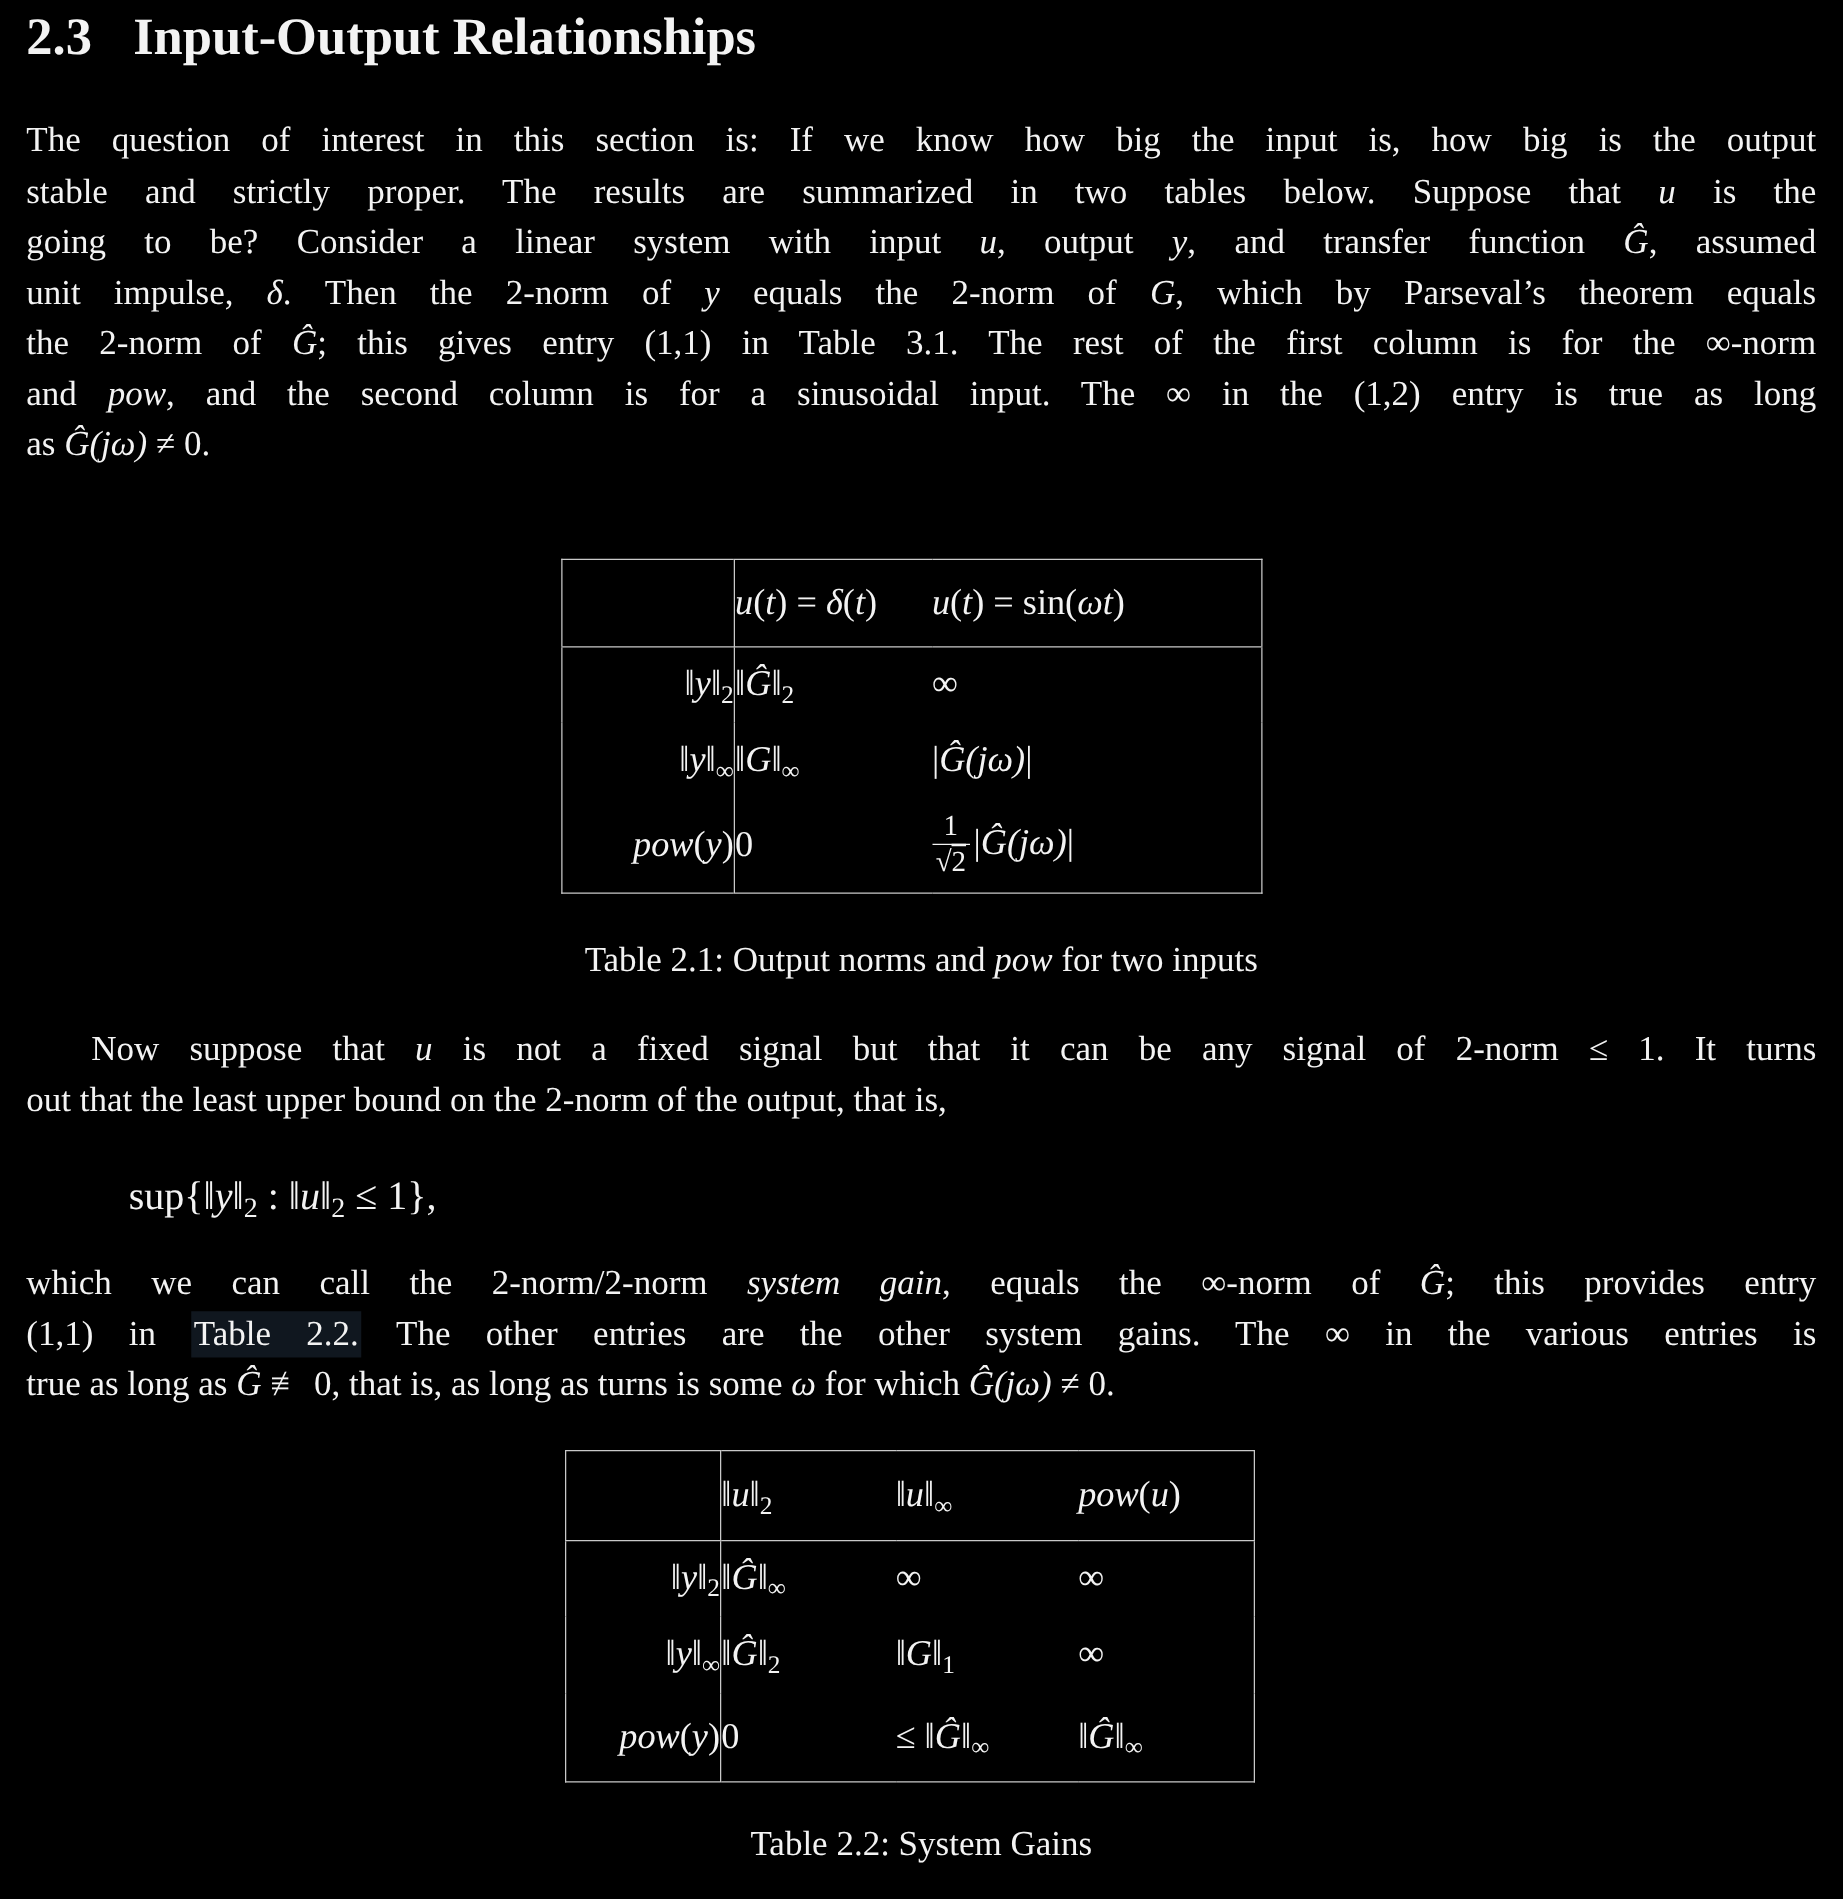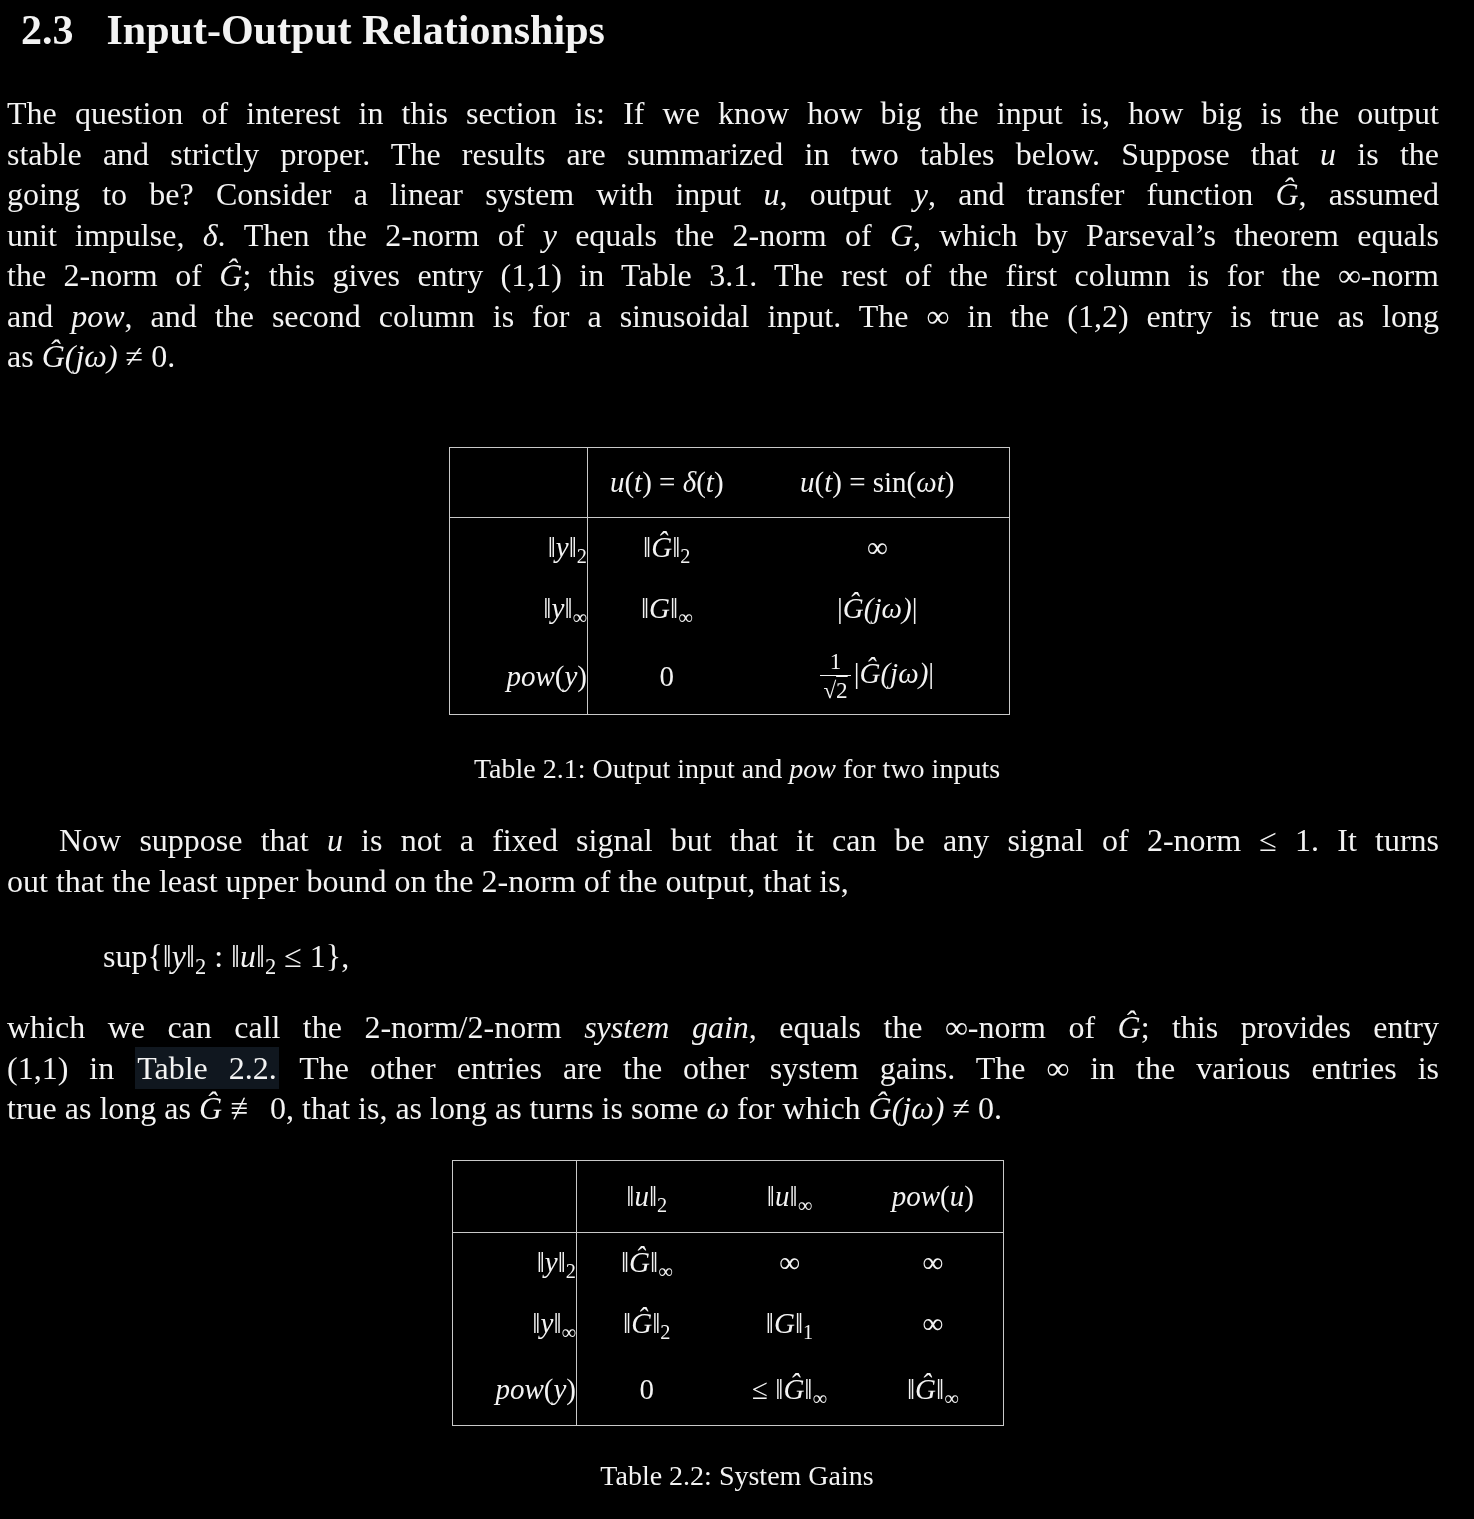--- a/index.html
+++ b/index.html
@@ -18,21 +18,21 @@
     font-family:"Liberation Serif","DejaVu Serif",serif;
     overflow:hidden;
   }
   
   #heading{
     position:absolute;left:21px;top:6px;
     font-size:42px;font-weight:bold;white-space:nowrap;
   }
   #heading .num{margin-right:33px;}
   
-  .para{position:absolute;left:7px;width:1432px;font-size:32px;}
+  .para{position:absolute;left:21px;width:1432px;font-size:28px;}
   .line{
     line-height:40.5px;height:40.5px;
     text-align:justify;text-align-last:justify;
     white-space:normal;
   }
   .line.last{text-align-last:left;}
   .line.indent{padding-left:52px;}
   
   .i{font-style:italic;}
   .sub{font-size:0.70em;vertical-align:-0.30em;line-height:0;}
@@ -42,21 +42,21 @@
     position:absolute;left:103px;top:936px;
     font-size:32px;line-height:40px;white-space:nowrap;
   }
   
   table.mtable{
     position:absolute;border-collapse:collapse;table-layout:fixed;
     border:1.5px solid var(--rule);
     font-size:29px;color:var(--fg);
   }
   table.mtable td{
-    padding:0;text-align:center;vertical-align:middle;
+    padding:0;vertical-align:middle;
     white-space:nowrap;
   }
   table.mtable td.lab{text-align:right;padding-left:19px;border-right:1.5px solid var(--rule);}
   table.mtable tr.hrow td{border-bottom:1.5px solid var(--rule);}
   
   .frac{
     display:inline-flex;flex-direction:column;align-items:center;
     vertical-align:middle;font-size:0.80em;margin-right:3px;
   }
   .fnum{display:block;line-height:1.15;}
@@ -115,21 +115,21 @@
         <td>
           <span class="frac">
               <span class="fnum">1</span>
               <span class="fden"><span>√</span><span class="ovl">2</span></span>
             </span><span><span>|</span><span class="i">Ĝ(jω)</span><span>|</span></span>
         </td>
       </tr>
     </tbody>
   </table>
 
-  <div class="caption" style="top:751px;"><span>Table 2.1: Output input and </span><span class="i">pow</span><span> for two inputs</span></div>
+  <div class="caption" style="top:751px;"><span>Table 2.1: Output norms and </span><span class="i">pow</span><span> for two inputs</span></div>
 
   <div class="para" style="top:820px;">
     <div class="line indent"><span>Now suppose that </span><span class="i">u</span><span> is not a fixed signal but that it can be any signal of 2-norm ≤ 1.  It turns</span></div>
     <div class="line last"><span>out that the least upper bound on the 2-norm of the output, that is,</span></div>
   </div>
 
   <div id="formula"><span>sup{</span><span>‖</span><span class="i">y</span><span>‖</span><span class="sub">2</span><span> : </span><span>‖</span><span class="i">u</span><span>‖</span><span class="sub">2</span><span> ≤ 1},</span></div>
 
   <div class="para" style="top:1007px;">
     <div class="line"><span>which we can call the 2-norm/2-norm </span><span class="i">system gain</span><span>, equals the ∞-norm of </span><span class="i">Ĝ</span><span>; this provides entry</span></div>

